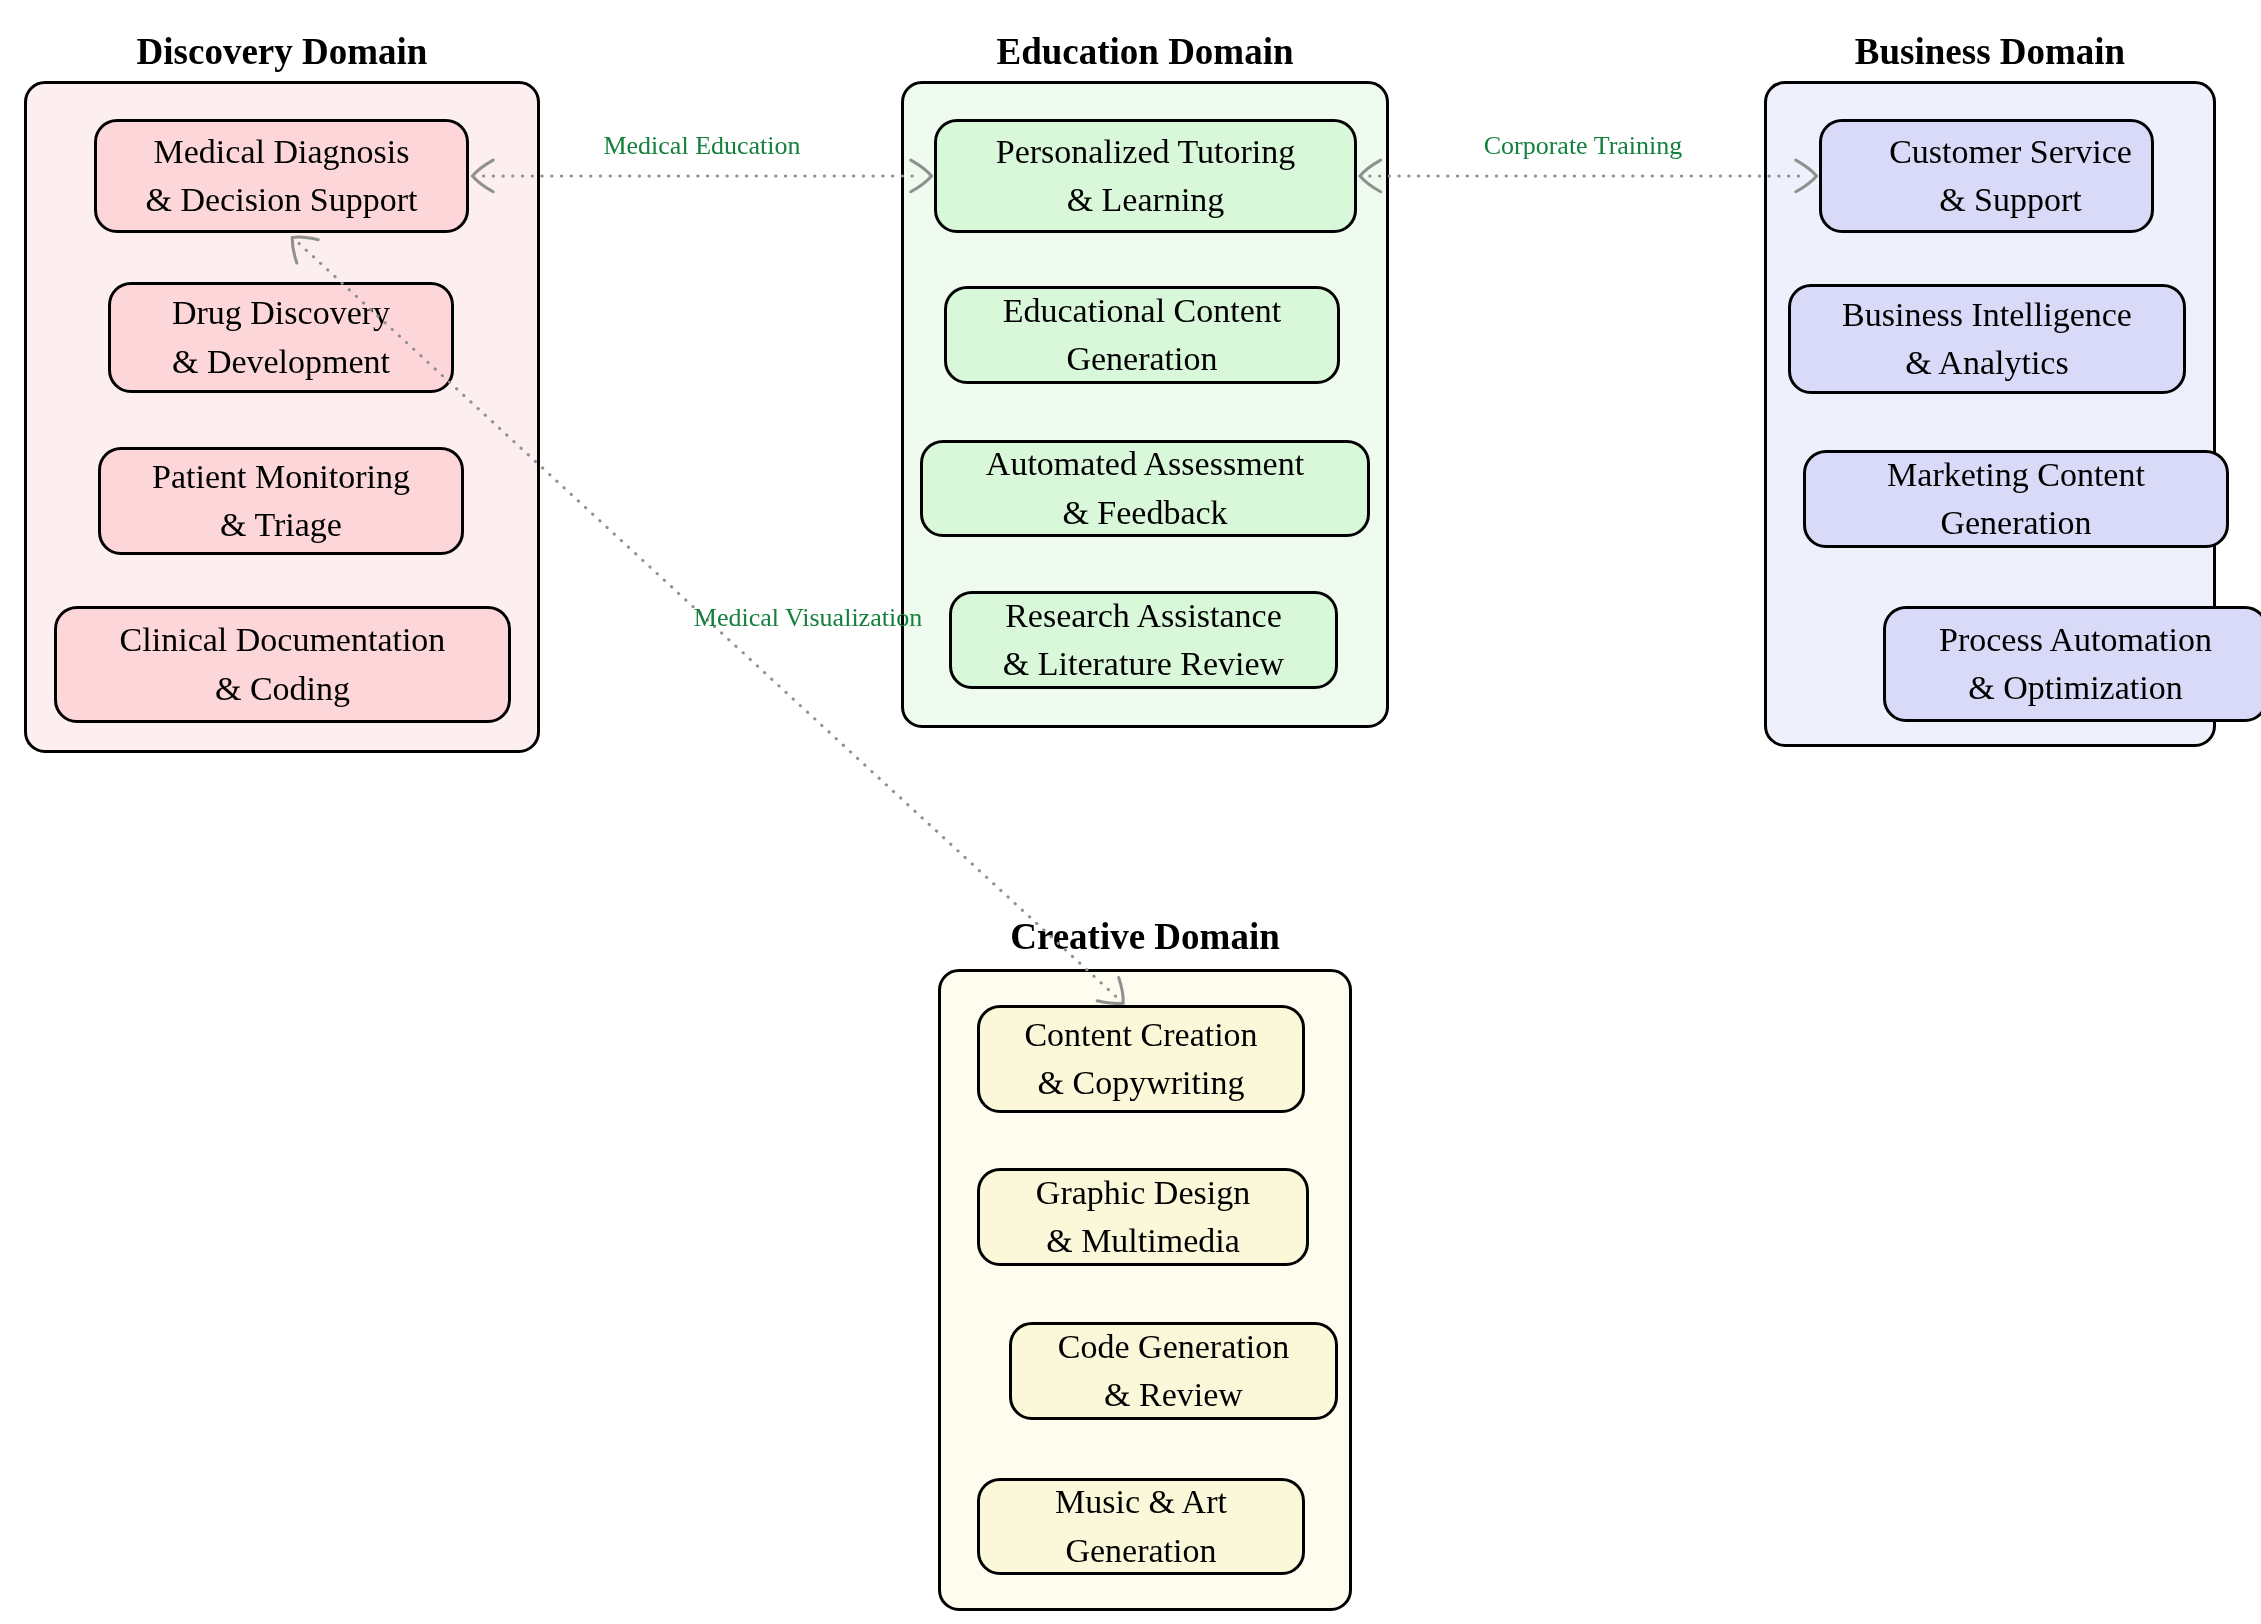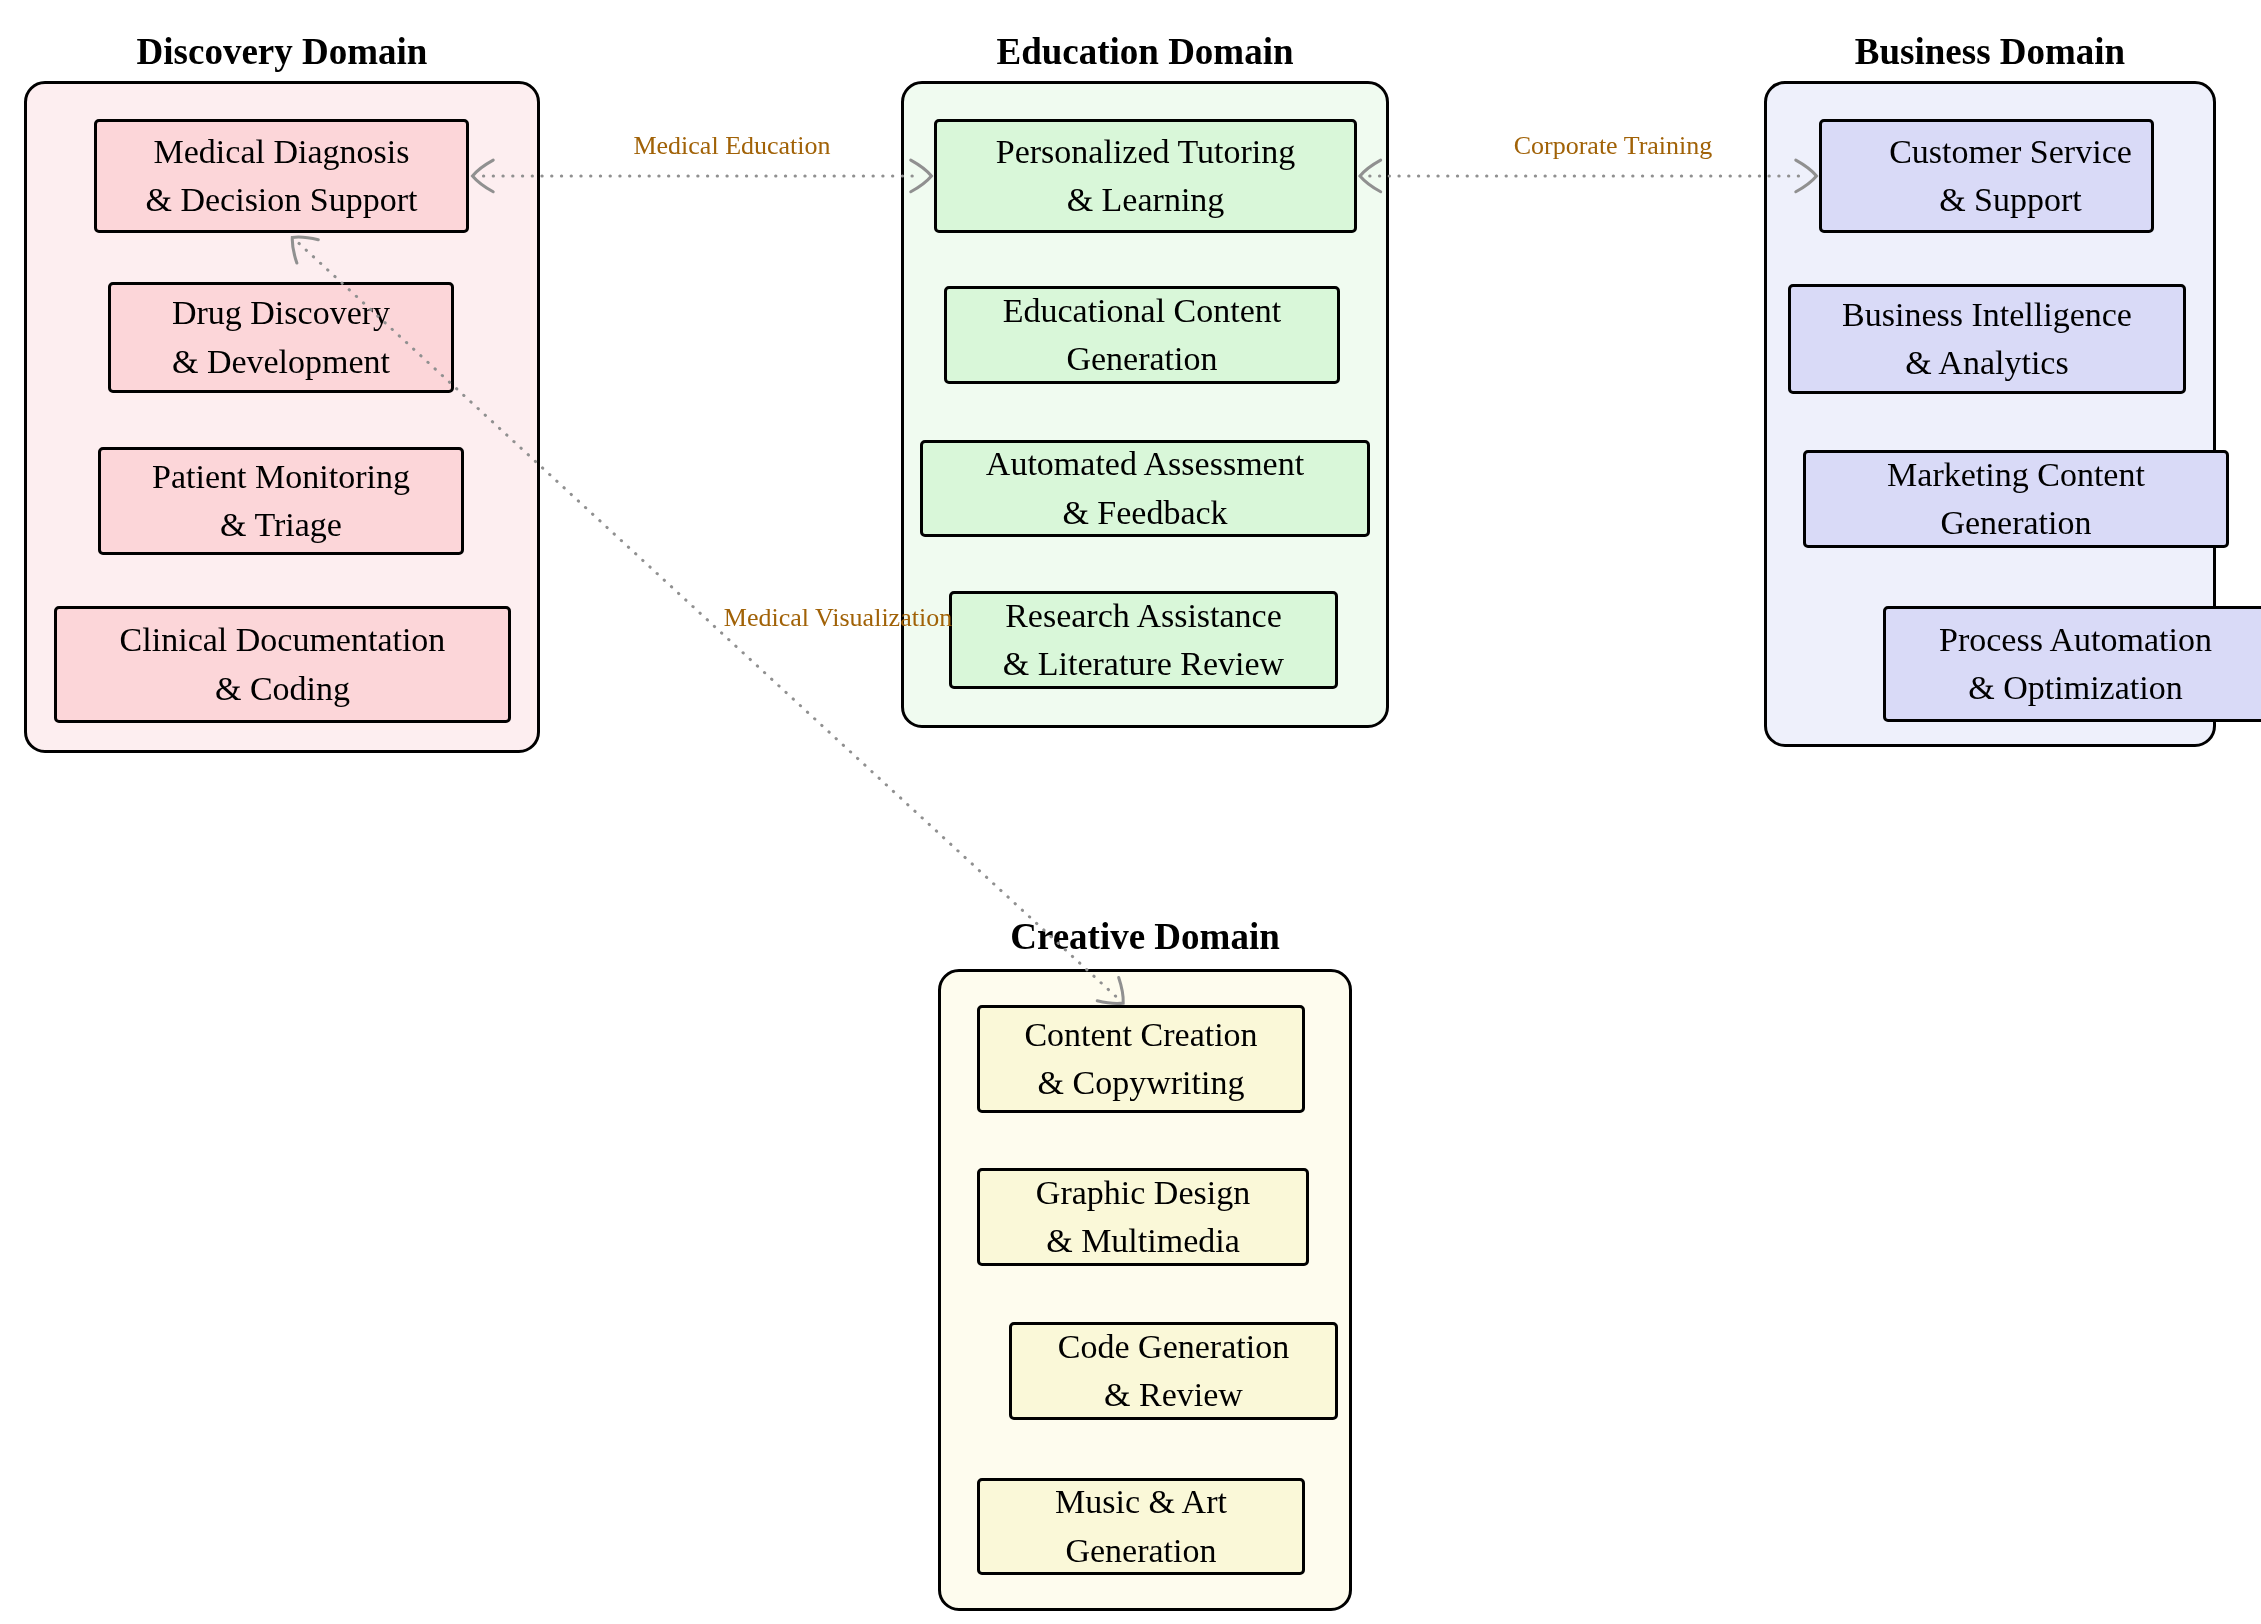--- a/index.html
+++ b/index.html
@@ -21,21 +21,21 @@
   }
   .domain-container {
     position: absolute;
     border: 3px solid #000000;
     border-radius: 21px;
     box-sizing: border-box;
   }
   .node-box {
     position: absolute;
     border: 3px solid #000000;
-    border-radius: 5px;
+    border-radius: 23px;
     box-sizing: border-box;
     display: flex;
     align-items: center;
     justify-content: center;
     text-align: center;
     font-size: 34px;
     line-height: 1.42;
     color: #000000;
     white-space: pre-line;
   }
@@ -44,23 +44,22 @@
   .ed-bg { background: #f0fbf0; }
   .ed-box { background: #d9f7d9; }
   .bz-bg { background: #eef0fb; }
   .bz-box { background: #d9daf7; }
   .cr-bg { background: #fefcee; }
   .cr-box { background: #faf8d8; }
   .edge-label {
     position: absolute;
     transform: translateX(-50%);
     font-size: 26px;
-    color: #a16207;
+    color: #15803d;
     white-space: nowrap;
-    margin-left: 30px;
   }
   #edges {
     position: absolute;
     left: 0; top: 0;
     width: 2261px;
     height: 1624px;
     pointer-events: none;
   }
 </style>
 </head>

